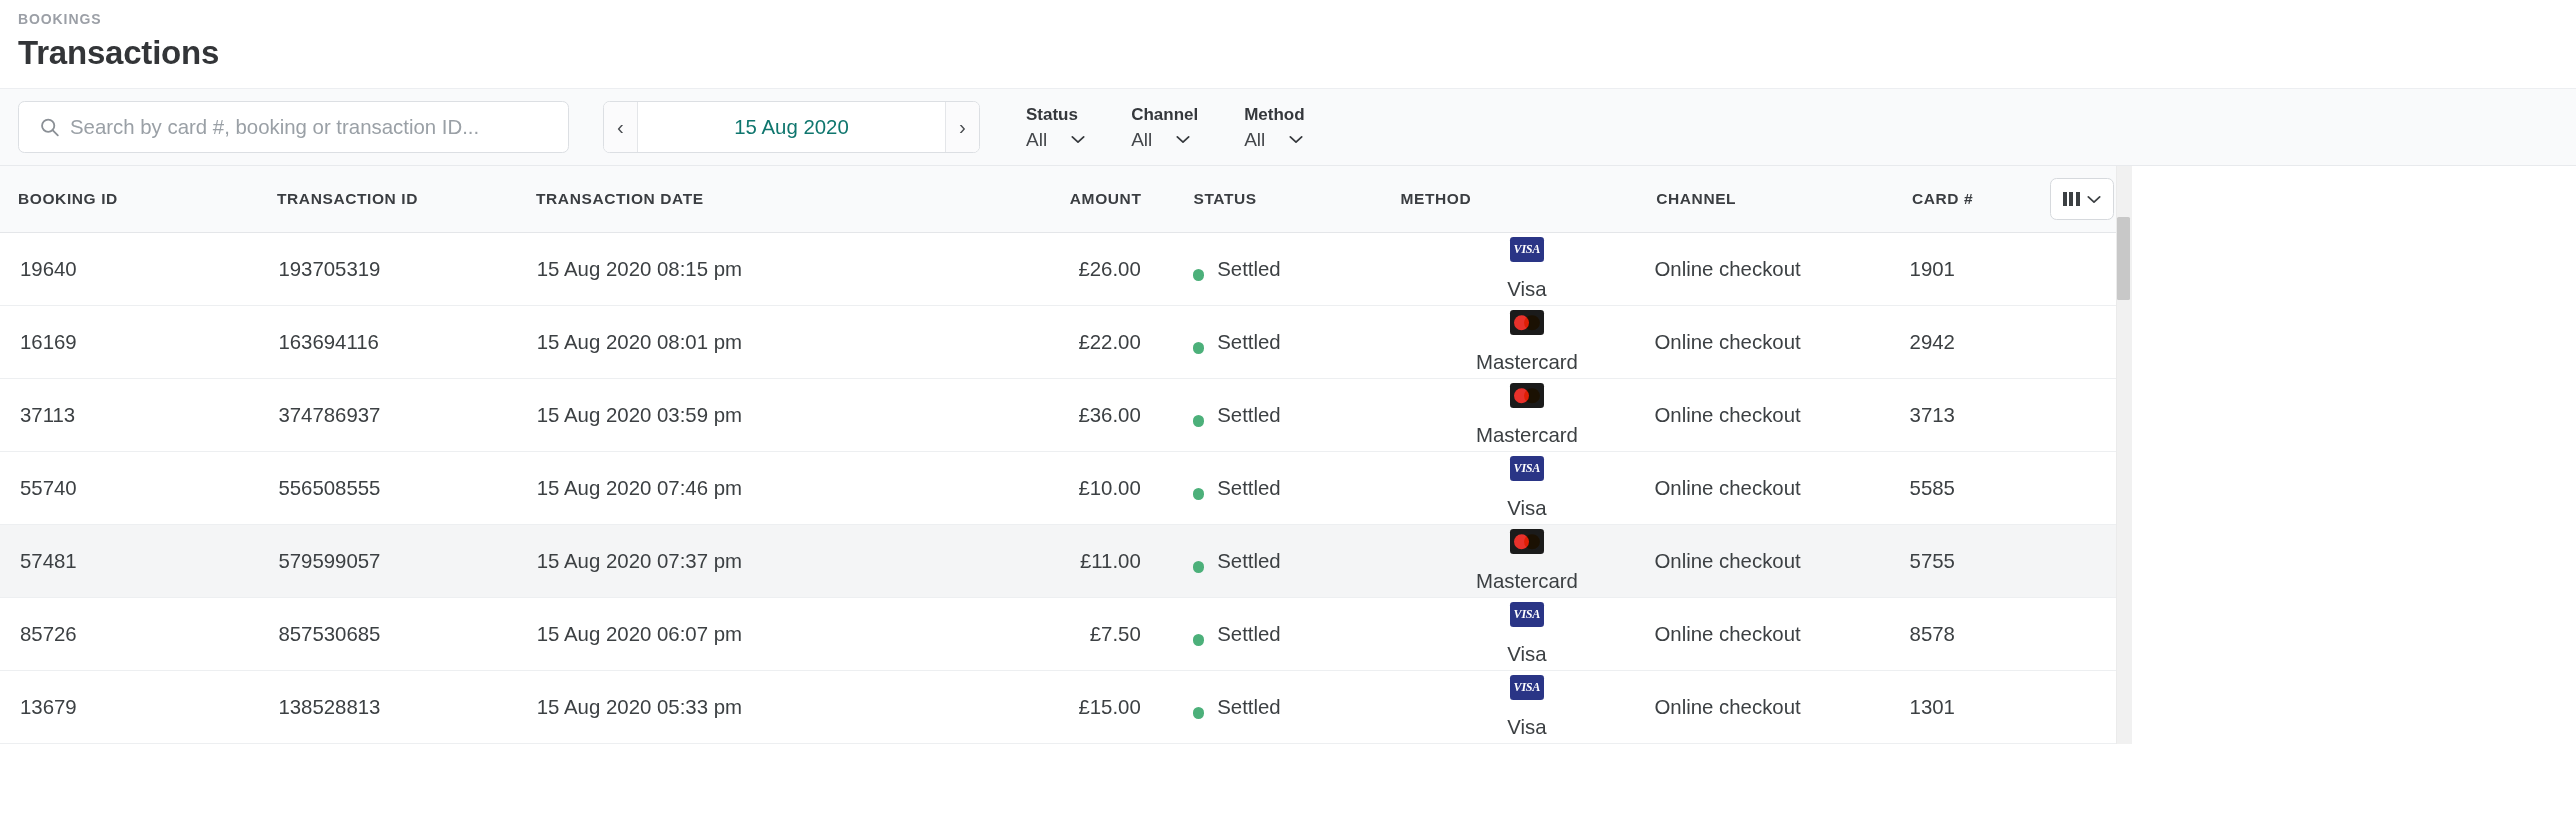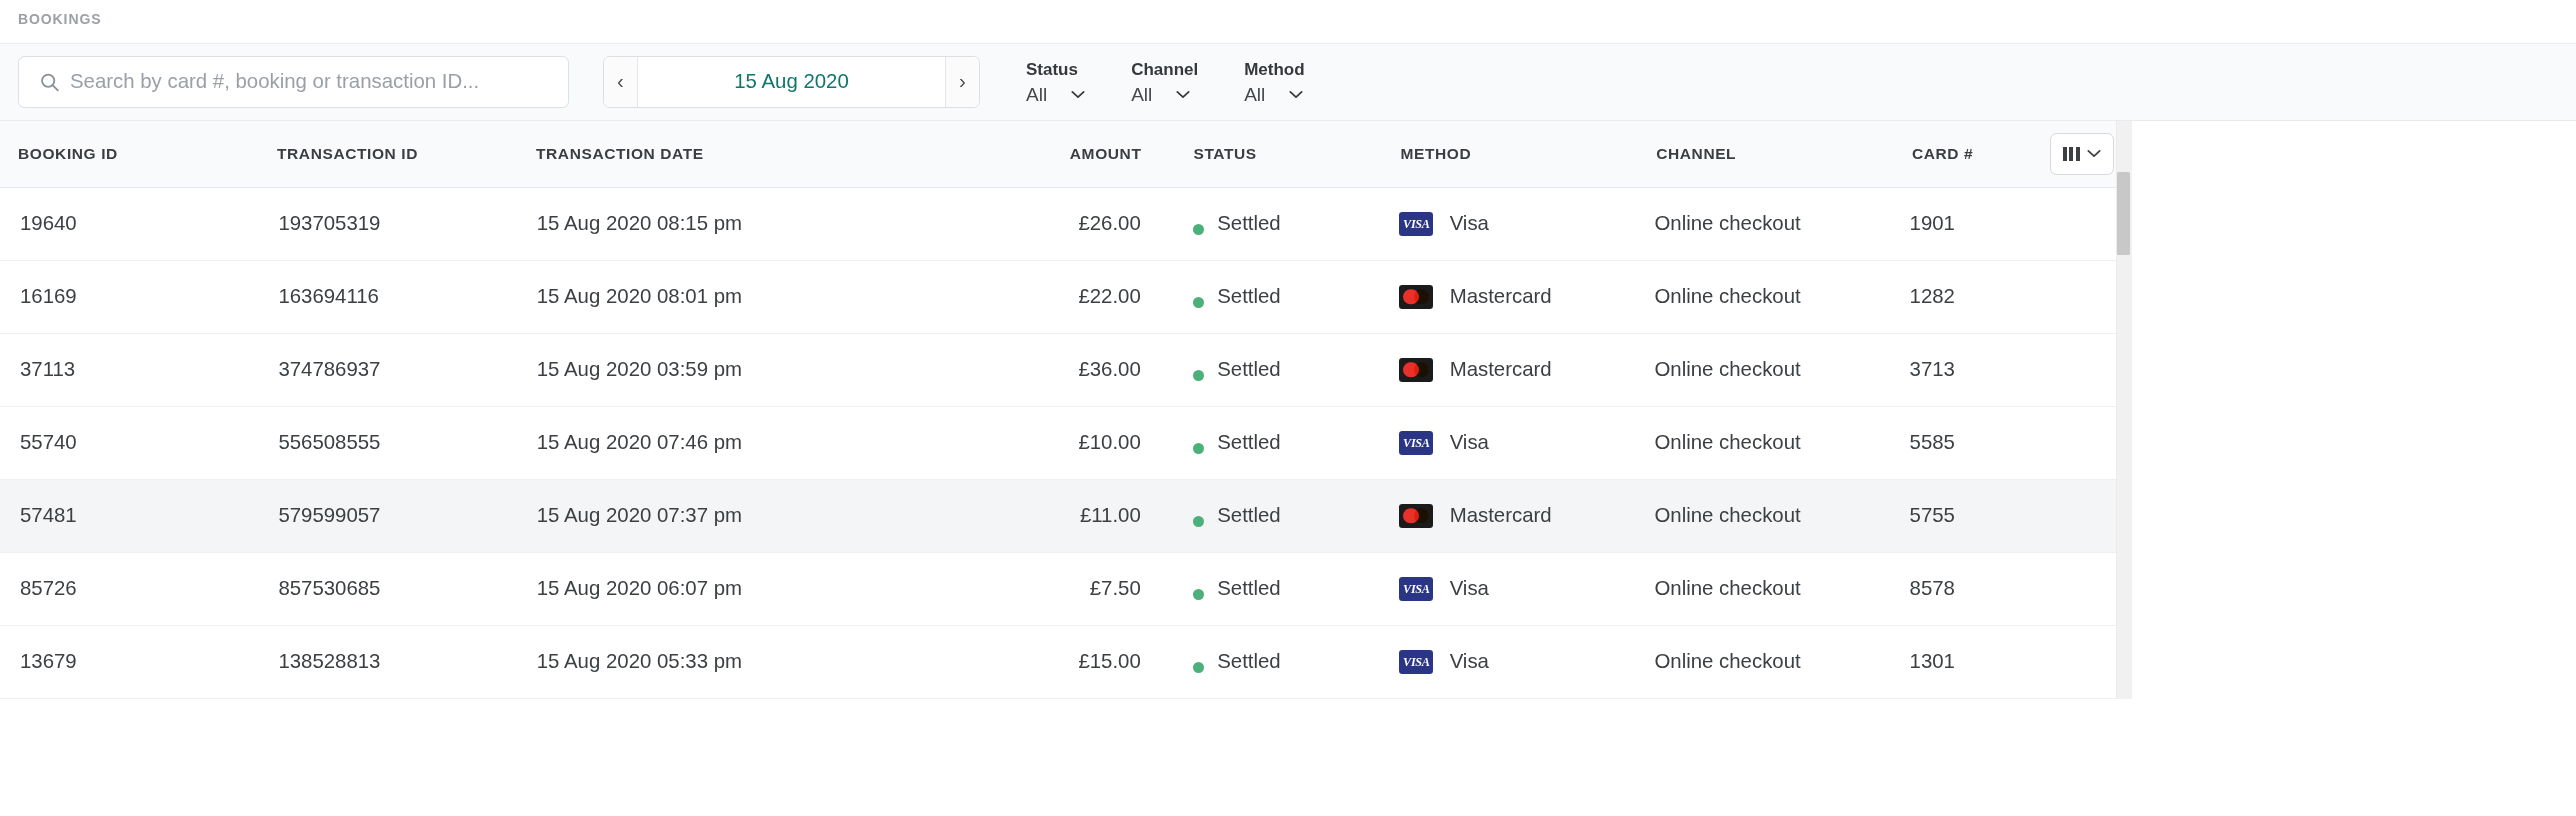--- a/index.html
+++ b/index.html
@@ -210,20 +210,21 @@
     height: 11.4px;
     border-radius: 50%;
     background: #4cb07a;
     flex: 0 0 auto;
   }
 
   .method-cell {
     display: flex;
     align-items: center;
     gap: 16.3px;
+    flex-direction: column;
   }
   .card-badge {
     width: 34px;
     height: 24.5px;
     border-radius: 3.3px;
     flex: 0 0 auto;
     display: flex;
     align-items: center;
     justify-content: center;
     overflow: hidden;
@@ -313,20 +314,21 @@
     border-radius: 1.6px;
   }
 </style>
 </head>
 <body>
 
 <div class="page">
 
   <div class="page-header">
     <div class="breadcrumb">BOOKINGS</div>
+    <div class="page-title">Transactions</div>
   </div>
 
   <div class="filter-bar">
 
     <div class="search-wrap">
       <svg class="search-icon" viewBox="0 0 24 24" fill="none" stroke="#8b9096" stroke-width="2.1" stroke-linecap="round">
         <circle cx="10.5" cy="10.5" r="7"></circle>
         <line x1="15.8" y1="15.8" x2="21.5" y2="21.5"></line>
       </svg>
       <input class="search-input" type="text" placeholder="Search by card #, booking or transaction ID..." style="">
@@ -430,21 +432,21 @@
             <span>Settled</span>
           </div>
           <div class="cell c-method method-cell">
             <span class="card-badge badge-mc">
               <span class="mc-c mc-left"></span>
               <span class="mc-c mc-right"></span>
             </span>
             <span>Mastercard</span>
           </div>
           <div class="cell c-channel">Online checkout</div>
-          <div class="cell c-card">1282</div>
+          <div class="cell c-card">2942</div>
           <div class="cell c-actions">
             <div class="kebab">
               <span></span>
               <span></span>
               <span></span>
             </div>
           </div>
         </div>
         <div class="row">
           <div class="cell c-booking">37113</div>

